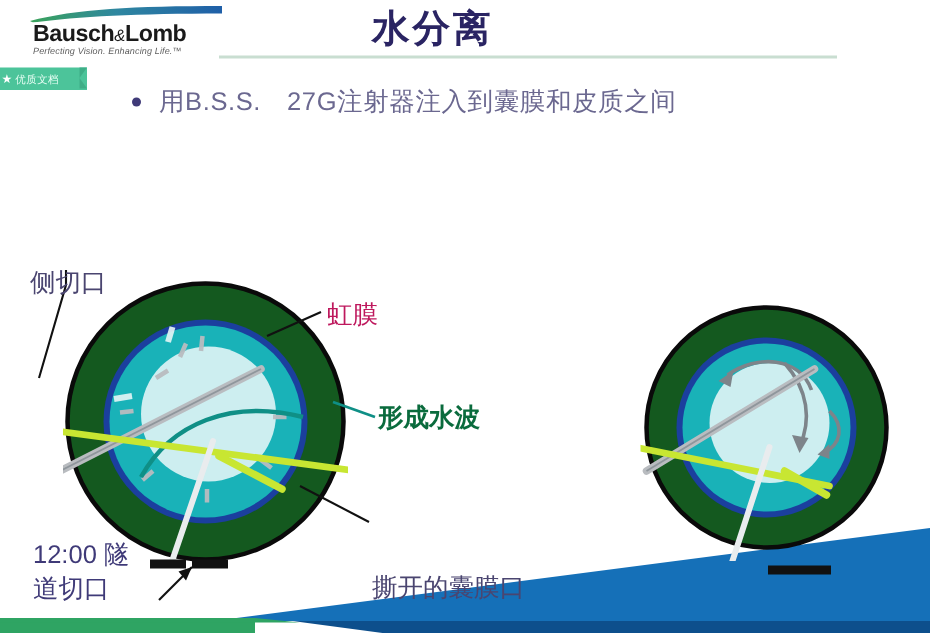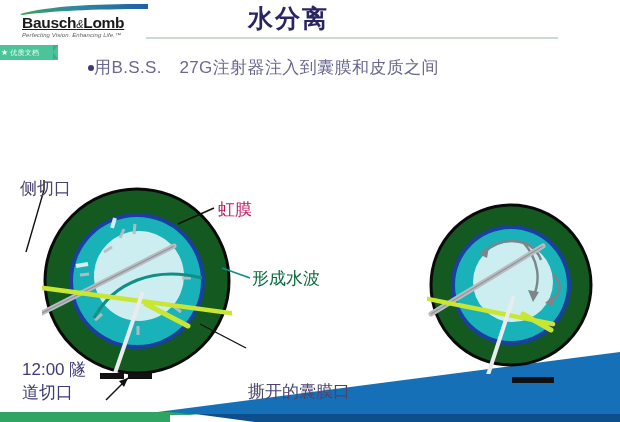--- a/index.html
+++ b/index.html
@@ -4,53 +4,53 @@
 <style>
   html,body{margin:0;padding:0;background:#fff;}
   body{width:620px;height:422px;overflow:hidden;
        font-family:"Liberation Sans","DejaVu Sans",sans-serif;}
   #slide{position:relative;width:620px;height:422px;background:#ffffff;overflow:hidden;}
 
   
   .logo{position:absolute;left:14px;top:4px;width:140px;height:40px;}
   .logo .swoosh{position:absolute;left:6px;top:0;width:128px;height:11px;}
   .logo .brand{position:absolute;left:8px;top:10px;font-size:15.5px;font-weight:bold;
-      color:#1a1a1a;letter-spacing:-0.3px;white-space:nowrap;font-family:"Liberation Sans",sans-serif;text-decoration:underline;}
+      color:#1a1a1a;letter-spacing:-0.3px;white-space:nowrap;font-family:"Liberation Sans",sans-serif;}
   .logo .brand .amp{font-size:11px;font-weight:normal;font-style:italic;}
   .logo .tagline{position:absolute;left:8px;top:28px;font-size:6px;font-style:italic;
       color:#5d5d5d;white-space:nowrap;letter-spacing:0.1px;}
 
   .slide-title{position:absolute;left:248px;top:2px;font-size:25px;font-weight:bold;
       color:#2a2463;letter-spacing:2px;white-space:nowrap;}
   .title-rule{position:absolute;left:146px;top:37px;width:412px;height:2px;
       background:#c9ded1;}
 
   .badge{position:absolute;left:-4px;top:45px;width:62px;height:15px;background:#4cc49a;
       display:flex;align-items:center;gap:2px;padding-left:5px;box-sizing:border-box;}
   .badge .star{color:#ffffff;font-size:8px;line-height:1;}
   .badge .btxt{color:#eafff6;font-size:7px;white-space:nowrap;letter-spacing:0.3px;}
   .badge:after{content:"";position:absolute;right:0;top:0;border-top:7.5px solid #3fae87;
       border-bottom:7.5px solid #3fae87;border-right:5px solid transparent;}
 
-  .bullet-row{position:absolute;left:88px;top:56px;display:flex;align-items:flex-start;gap:0;}
+  .bullet-row{position:absolute;left:88px;top:56px;display:flex;align-items:flex-start;gap:12px;}
   .bullet-dot{width:6px;height:6px;border-radius:50%;background:#3f3a78;margin-top:9px;flex:none;}
   .bullet-text{font-size:17px;color:#6b6890;white-space:nowrap;letter-spacing:0.4px;}
 
   
   .wedge{position:absolute;left:0;top:352px;width:620px;height:70px;}
 
   
   .eye{position:absolute;}
   .eye svg{display:block;}
 
   
   .lbl{position:absolute;white-space:nowrap;}
   .lbl-side   {left:20px; top:158px; font-size:17px;color:#4a4570;margin-top:19px;}
   .lbl-iris   {left:218px;top:198px; font-size:17px;color:#be185d;}
-  .lbl-wave   {left:252px;top:267px; font-size:17px;color:#0a6b3d;font-weight:normal;}
+  .lbl-wave   {left:252px;top:267px; font-size:17px;color:#0a6b3d;font-weight:bold;}
   .lbl-capsule{left:248px;top:338px; font-size:17px;color:#4a4570;margin-top:42px;}
   .lbl-tunnel {left:22px; top:358px; font-size:17px;color:#3f3a78;line-height:23px;}
 
   .leader{position:absolute;left:0;top:0;width:620px;height:422px;pointer-events:none;}
 </style>
 </head>
 <body>
 
 <div id="slide">
 

